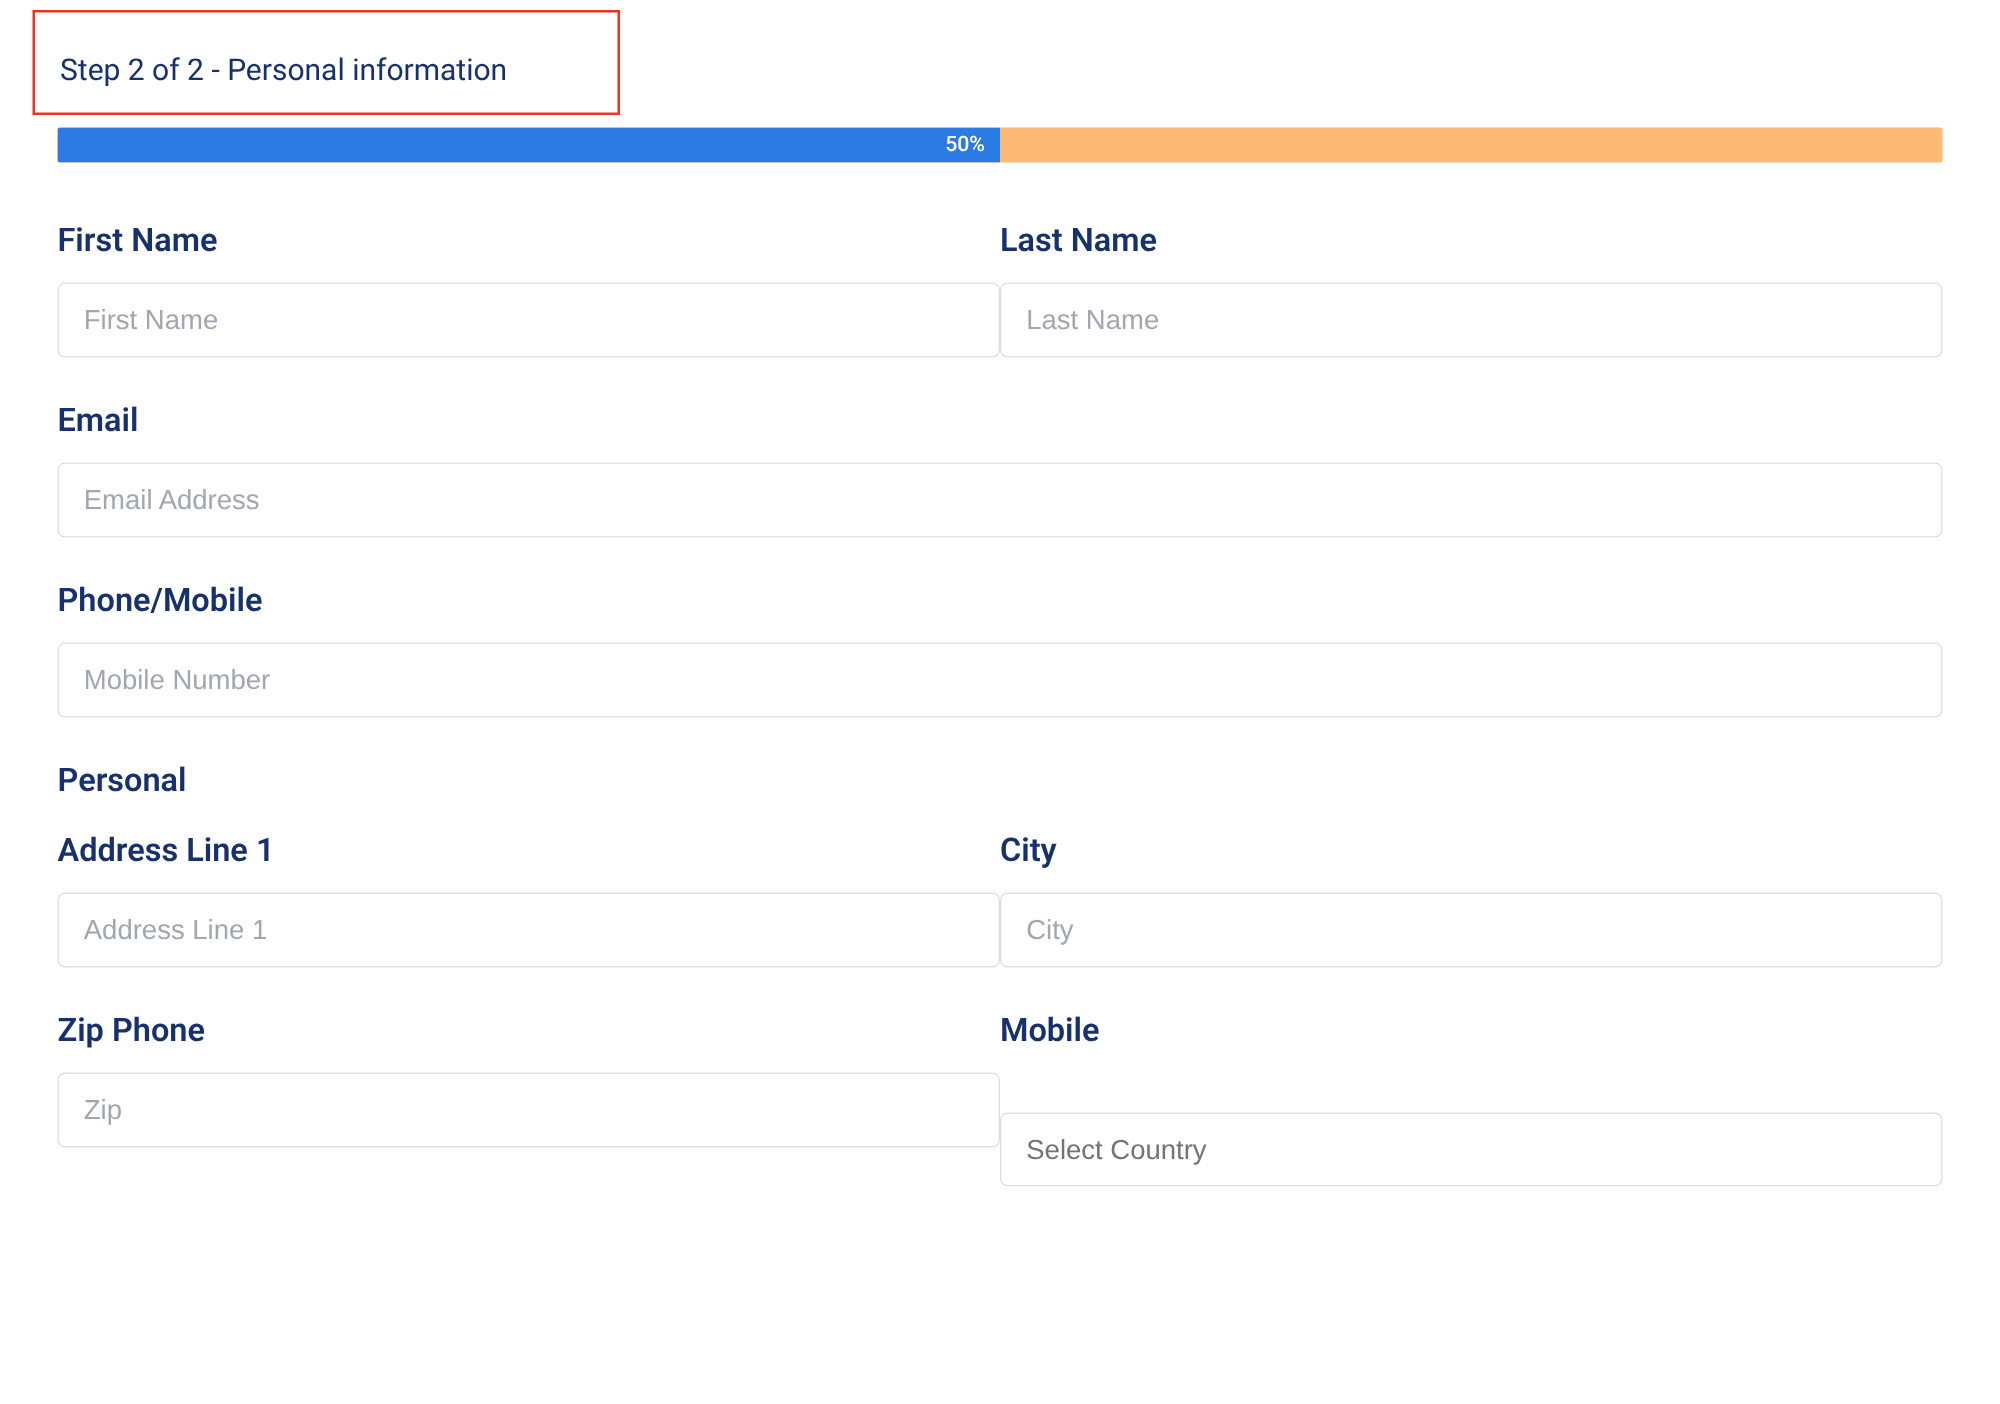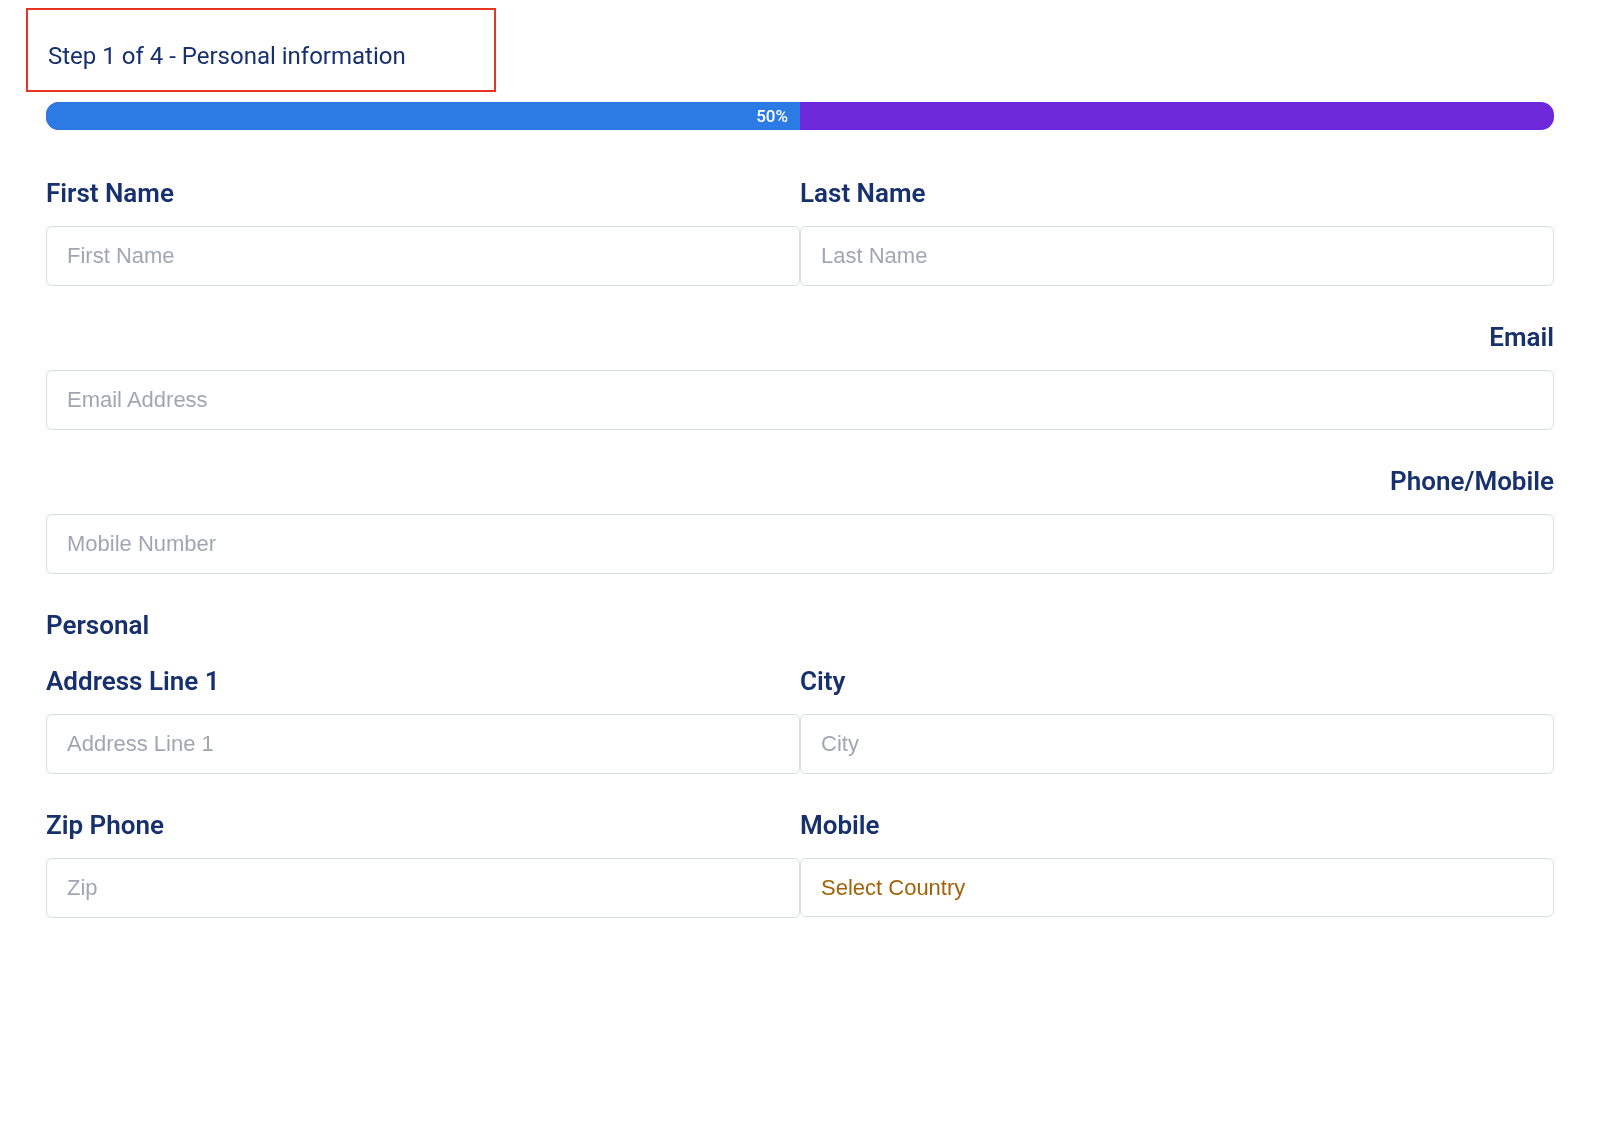--- a/index.html
+++ b/index.html
@@ -26,22 +26,22 @@
       top: 8px;
     }
     .step-text {
       font-size: 24px;
       color: #17306e;
       font-weight: 400;
     }
     .progress-container {
       width: 100%;
       height: 28px;
-      background: #6d28d9;
-      border-radius: 13px;
+      background: #fdba74;
+      border-radius: 2px;
       overflow: hidden;
       margin-bottom: 48px;
     }
     .progress-bar {
       height: 100%;
       background: #2c7be5;
       display: flex;
       align-items: center;
       justify-content: flex-end;
       padding-right: 12px;
@@ -53,21 +53,20 @@
       display: flex;
       margin-bottom: 36px;
     }
     .form-group {
       flex: 1;
       display: flex;
       flex-direction: column;
     }
     .form-group.full {
       width: 100%;
-      align-items: flex-end;
     }
     .form-label {
       font-size: 26px;
       font-weight: 600;
       color: #17306e;
       margin-bottom: 18px;
     }
     .section-label {
       font-size: 26px;
       font-weight: 600;
@@ -86,32 +85,33 @@
     }
     .form-input::placeholder {
       color: #a1a7b0;
     }
     .form-select {
       width: 100%;
       padding: 16px 20px;
       font-size: 22px;
       border: 1px solid #d8dde5;
       border-radius: 6px;
-      color: #a16207;
+      color: #737373;
       background: #ffffff;
       outline: none;
       appearance: none;
+      margin-top: 32px;
     }
   </style>
 </head>
 <body>
 
 <div class="container">
   <div class="step-header">
-    <div class="step-text">Step 1 of 4 - Personal information</div>
+    <div class="step-text">Step 2 of 2 - Personal information</div>
   </div>
 
   <div class="progress-container">
     <div class="progress-bar" style="width:50%">
       <span>50%</span>
     </div>
   </div>
 
   <div class="form-row">
     <div class="form-group">

